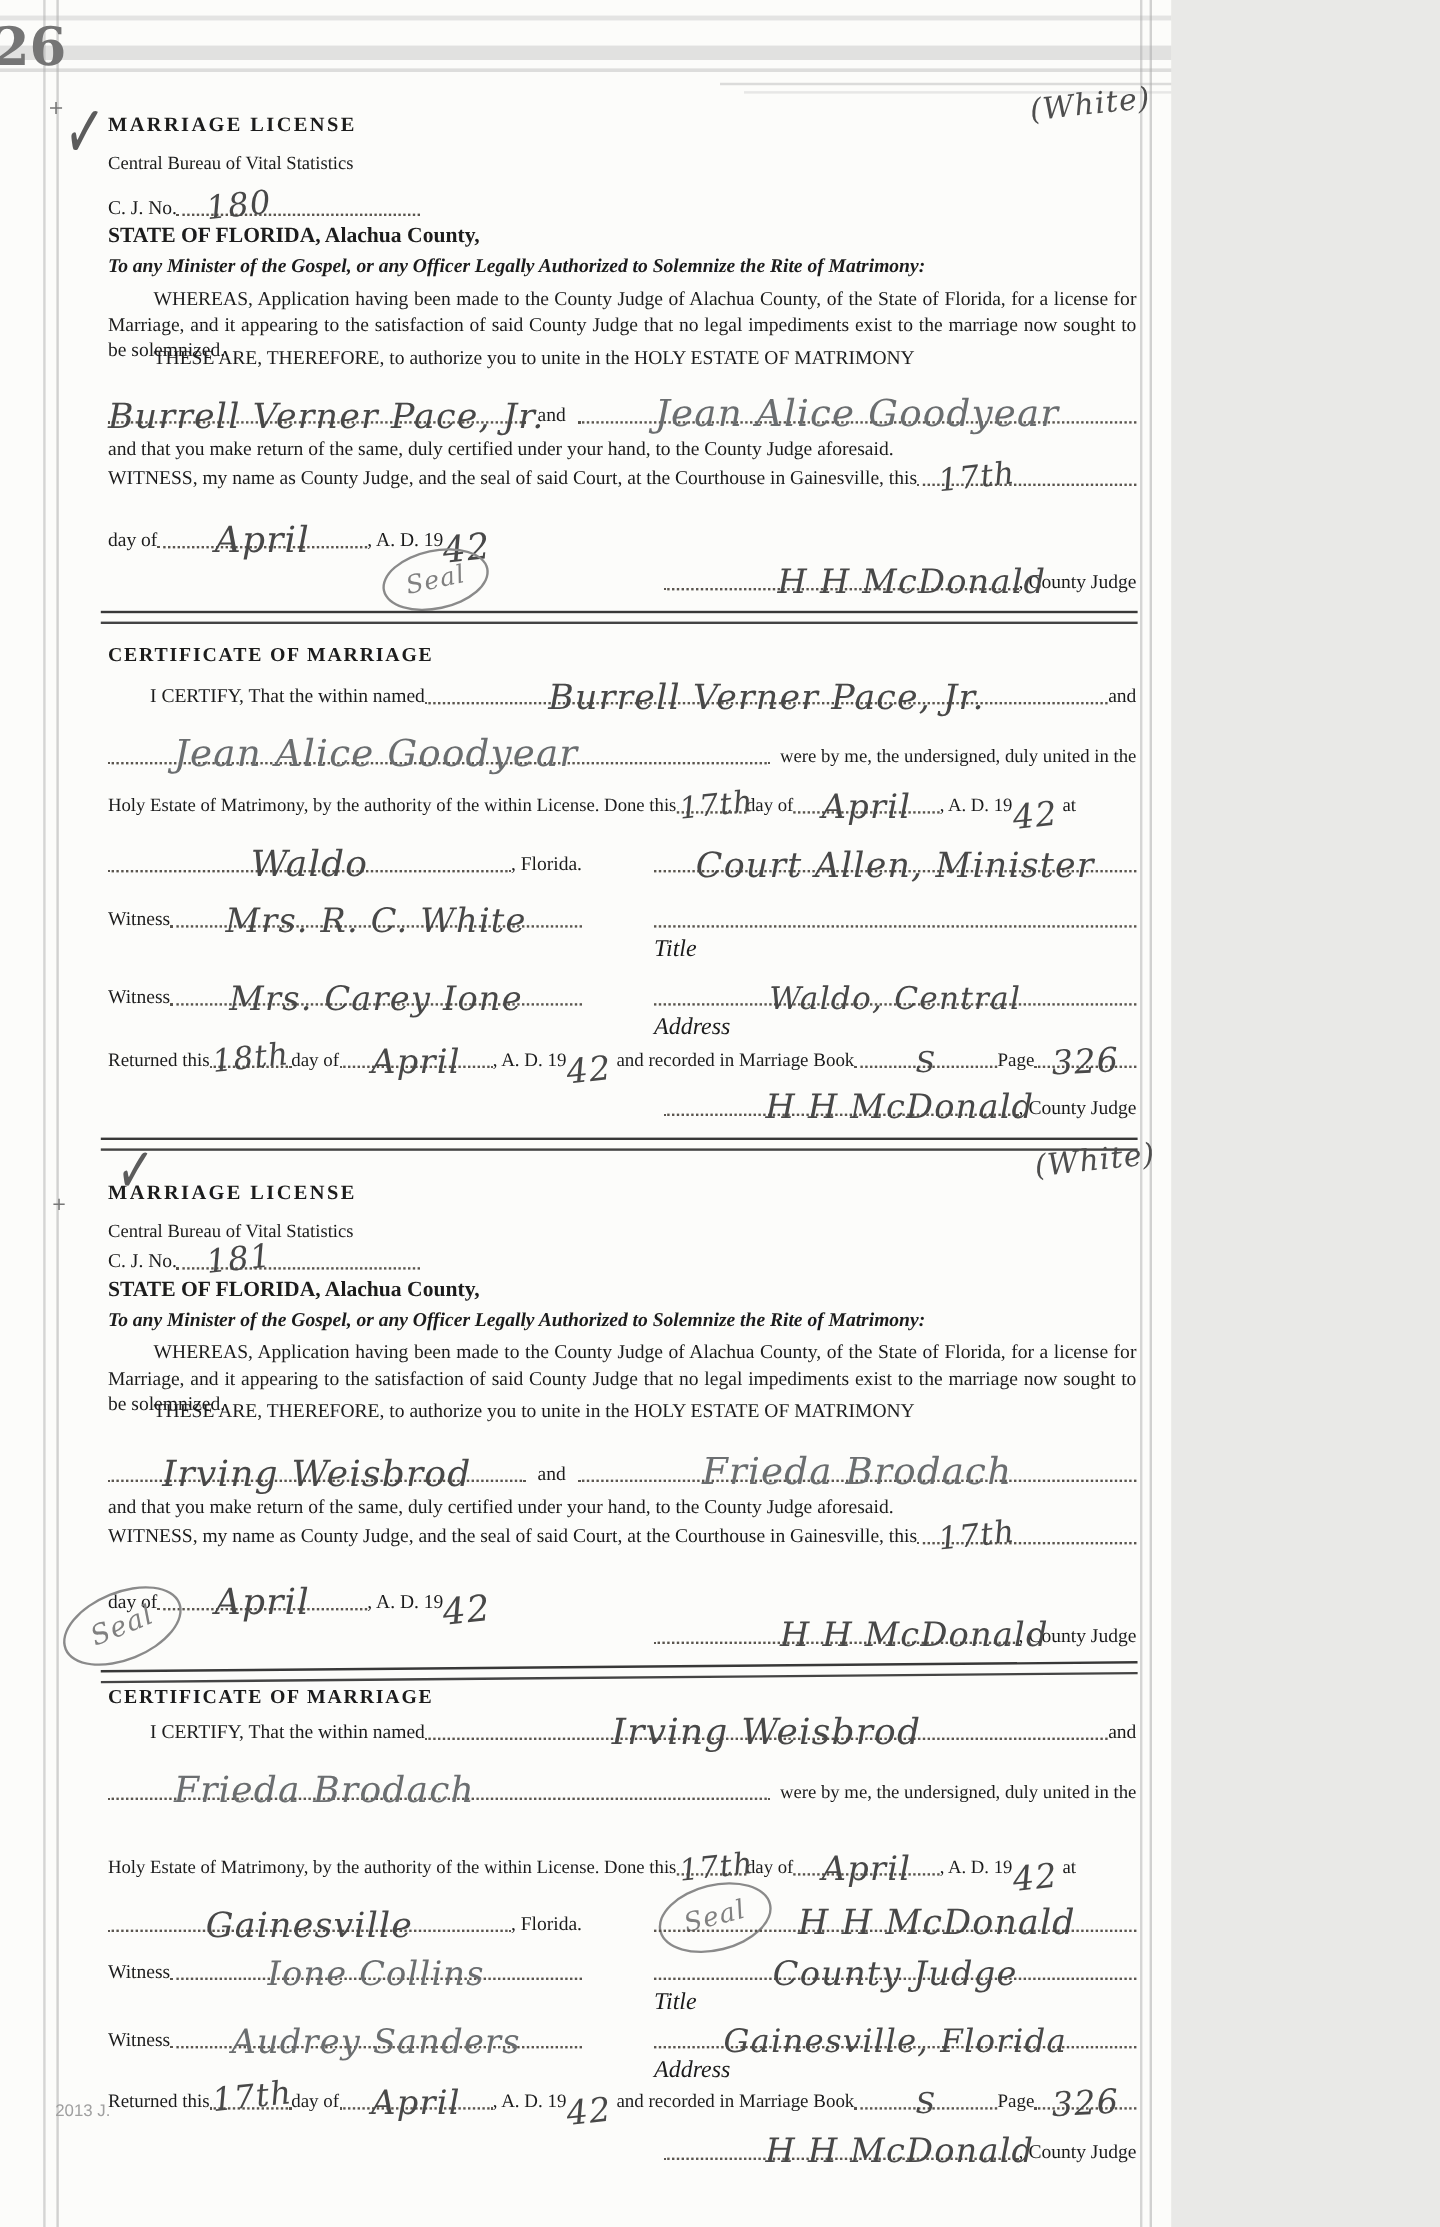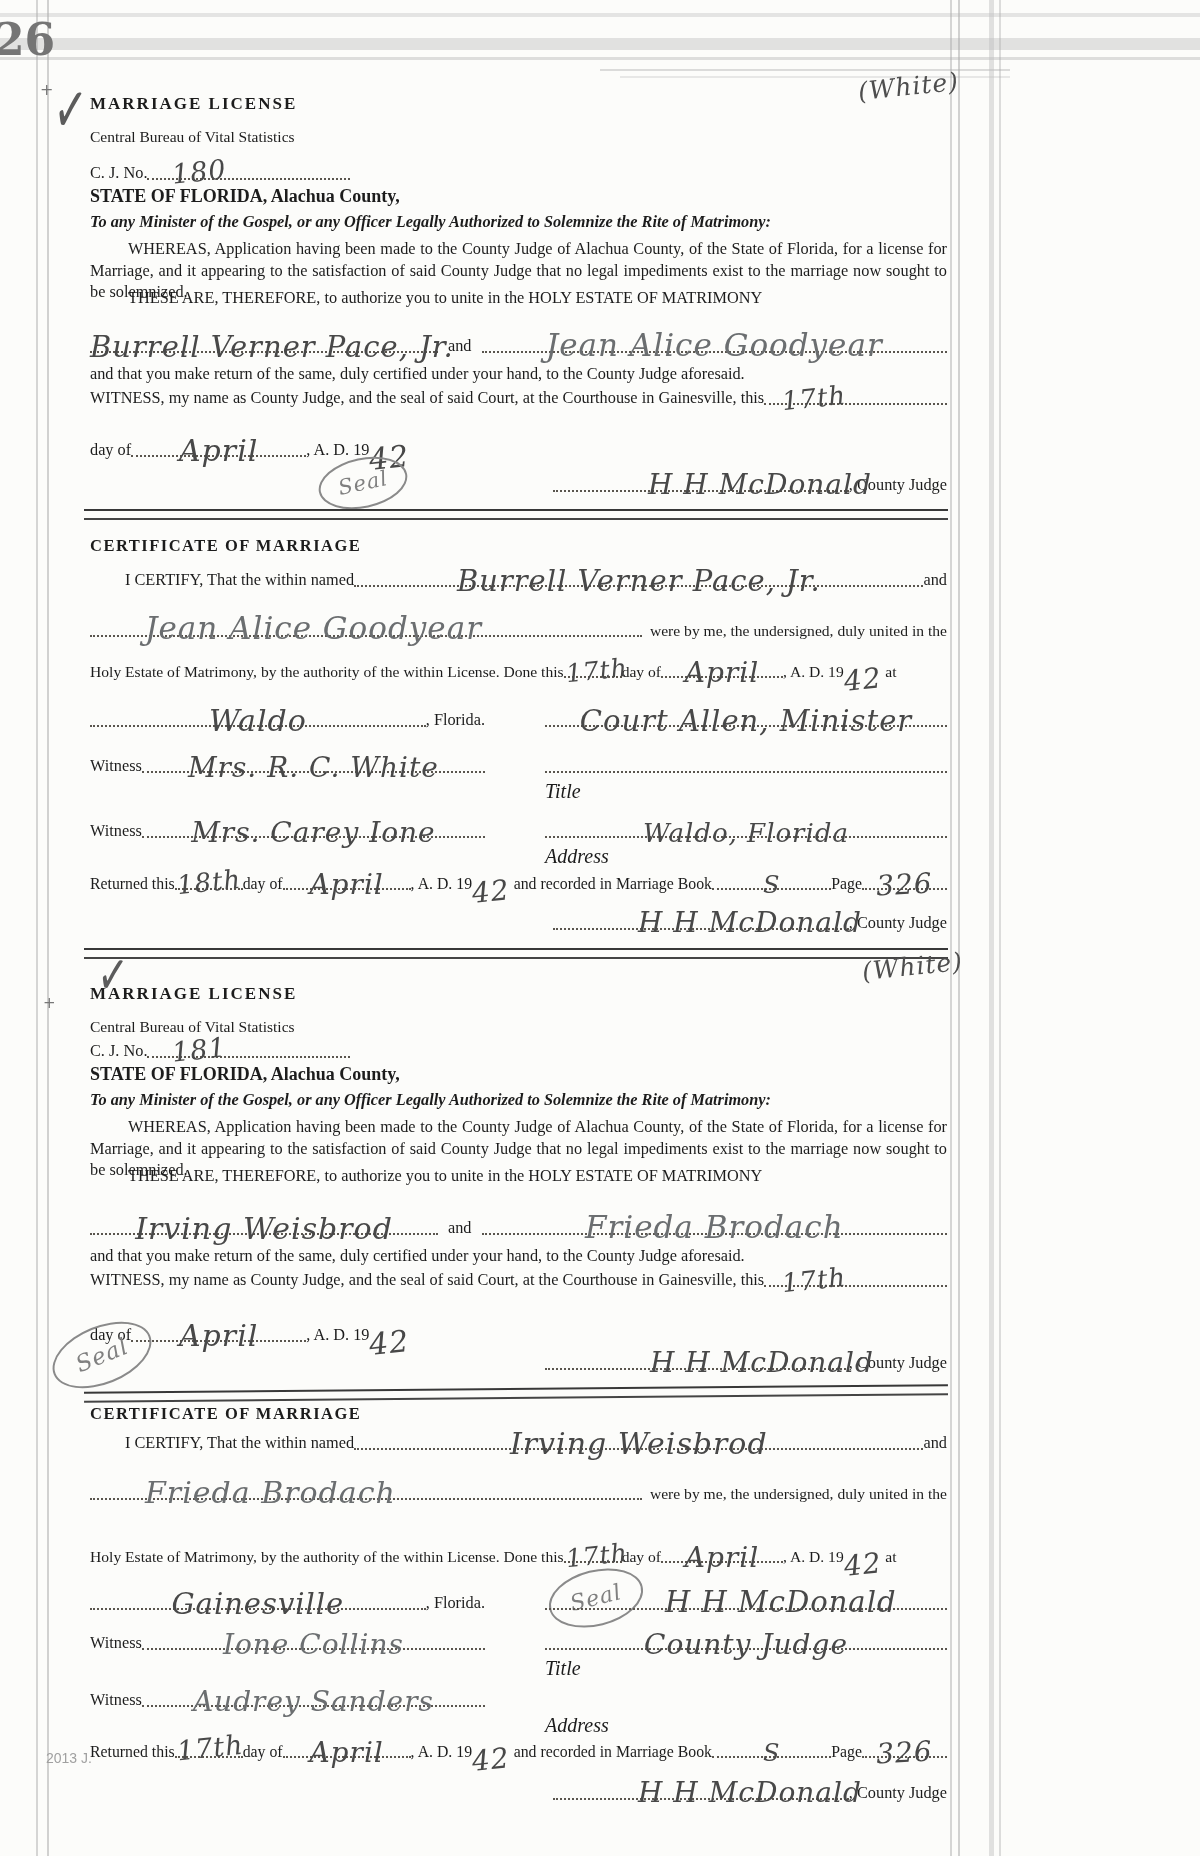--- a/index.html
+++ b/index.html
@@ -1,16 +1,16 @@
 <!DOCTYPE html>
 <html><head>
 <meta charset="utf-8">
 <style>
   html,body{margin:0;padding:0;background:#e9e9e7;}
-  #page{position:relative;width:1200px;height:1856px;background:#fcfcfa;overflow:hidden;
+  #page{position:relative;width:976px;height:1856px;background:#fcfcfa;overflow:hidden;
         font-family:"Liberation Serif",serif;color:#1c1c1c;}
   .t{position:absolute;white-space:nowrap;font-family:"Liberation Serif",serif;color:#1c1c1c;}
   .blk{position:absolute;font-family:"Liberation Serif",serif;color:#1c1c1c;}
   .ctr{left:90px;width:857px;text-align:left;}
   .row{position:absolute;display:flex;align-items:flex-end;font-size:16.3px;}
   .row .p{margin-bottom:3px;white-space:nowrap;}
   .dot{position:relative;display:inline-block;border-bottom:2px dotted #5a554e;margin-bottom:6px;height:1px;}
   .grow{flex:1 1 auto;}
   .hand{font-family:"DejaVu Serif",serif;font-style:italic;color:#484848;line-height:.9;
         white-space:nowrap;letter-spacing:1px;}
@@ -163,21 +163,21 @@
   <div class="cap" style="left:545px;top:780px;width:402px;">Title</div>
 
   <div class="row" style="left:90px;top:804px;width:395px;height:40px;">
     <span class="p">Witness</span>
     <span class="dot grow">
       <i class="hand center" style="font-size:28px;">Mrs. Carey Ione</i>
     </span>
   </div>
   <div class="row" style="left:545px;top:804px;width:402px;height:40px;">
     <span class="dot grow">
-      <i class="hand center" style="font-size:26px;">Waldo, Florida</i>
+      <i class="hand center" style="font-size:26px;">Waldo, Central</i>
     </span>
   </div>
   <div class="cap" style="left:545px;top:845px;width:402px;">Address</div>
 
   <div class="row" style="left:90px;top:856px;width:857px;height:40px;font-size:15.8px;">
     <span class="p">Returned this</span>
     <span class="dot" style="width:68px;">
       <i class="hand r6" style="left:2px;font-size:26px;bottom:-6px;">18th</i>
     </span>
     <span class="p">day of</span>
@@ -322,20 +322,25 @@
     </span>
   </div>
   <div class="cap" style="left:545px;top:1657px;width:402px;">Title</div>
 
   <div class="row" style="left:90px;top:1673px;width:395px;height:40px;">
     <span class="p">Witness</span>
     <span class="dot grow">
       <i class="hand center lite" style="font-size:28px;">Audrey Sanders</i>
     </span>
   </div>
+  <div class="row" style="left:545px;top:1673px;width:402px;height:40px;">
+    <span class="dot grow">
+      <i class="hand center" style="font-size:27px;">Gainesville, Florida</i>
+    </span>
+  </div>
   <div class="cap" style="left:545px;top:1714px;width:402px;">Address</div>
 
   <div class="row" style="left:90px;top:1724px;width:857px;height:40px;font-size:15.8px;">
     <span class="p">Returned this</span>
     <span class="dot" style="width:68px;">
       <i class="hand r6" style="left:2px;font-size:27px;bottom:-4px;">17th</i>
     </span>
     <span class="p">day of</span>
     <span class="dot" style="width:128px;">
       <i class="hand center" style="font-size:28px;">April</i>

